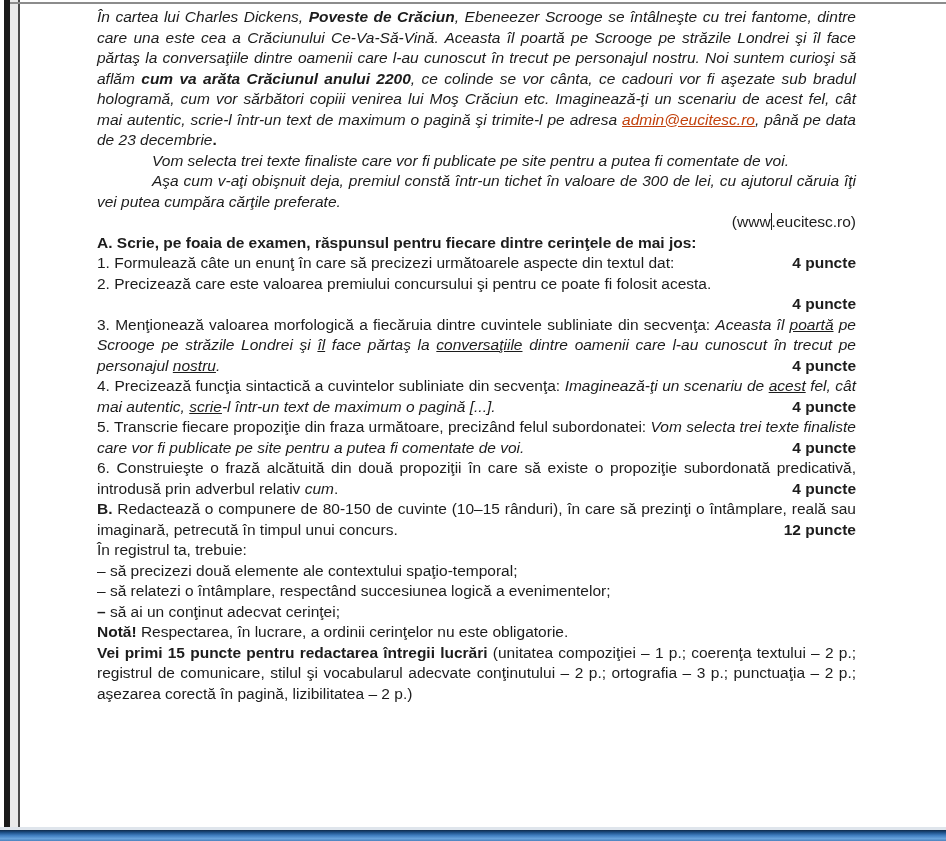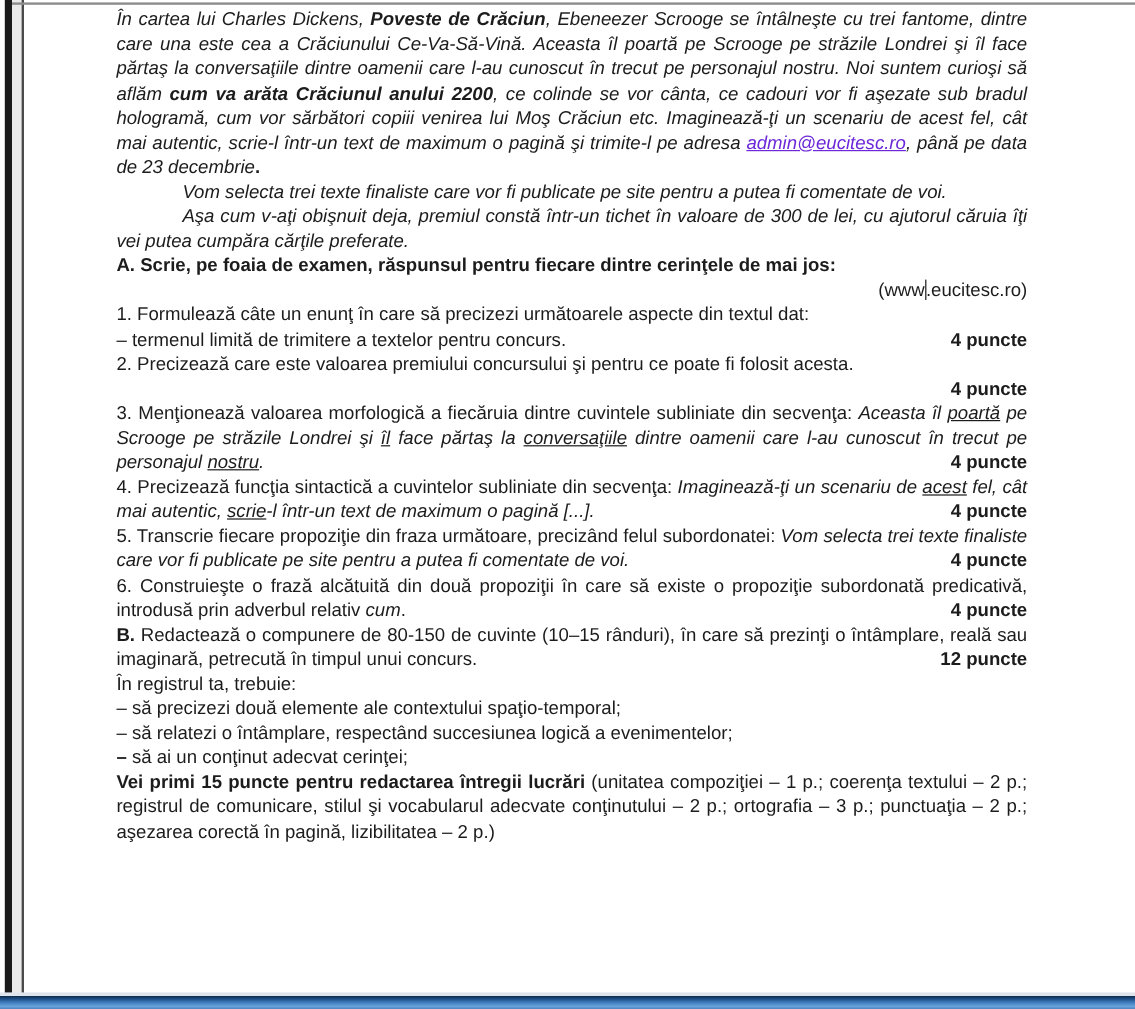--- a/index.html
+++ b/index.html
@@ -23,21 +23,21 @@
     position:absolute; left:97px; top:7px; width:759px;
     font-size:15.5px; line-height:20.5px; color:#1c1c1c;
   }
   p.line { margin:0; position:relative; }
   .al-justify { text-align:justify; }
   .al-right   { text-align:right; }
   .indent     { text-indent:55px; }
   .b { font-weight:bold; }
   .i { font-style:italic; }
   .u { text-decoration:underline; }
-  a.link { color:#6d28d9; cursor:pointer; }
+  a.link { color:#c2410c; cursor:pointer; }
   .points { position:absolute; right:0; bottom:0; font-weight:bold; white-space:nowrap; }
   .gap-sm { margin-top:12px; }
   .gap-md { margin-top:13px; }
   .gap-lg { margin-top:40px; }
   .caret {
     display:inline-block; width:0; height:17px;
     border-left:1.5px solid #1a1a1a; vertical-align:-3px;
   }
 </style>
 </head>
@@ -47,29 +47,30 @@
 <div class="edge-gutter"></div>
 <div class="page-border"></div>
 <div class="top-line"></div>
 <div class="pre-bar-line"></div>
 <div class="taskbar"></div>
 
 <div class="content">
     <p class="line al-justify"><span class="seg i">În cartea lui Charles Dickens, </span><span class="seg b i">Poveste de Crăciun</span><span class="seg i">, Ebeneezer Scrooge se întâlneşte cu trei fantome, dintre care una este cea a Crăciunului Ce-Va-Să-Vină. Aceasta îl poartă pe Scrooge pe străzile Londrei şi îl face părtaş la conversaţiile dintre oamenii care l-au cunoscut în trecut pe personajul nostru. Noi suntem curioşi să aflăm </span><span class="seg b i">cum va arăta Crăciunul anului 2200</span><span class="seg i">, ce colinde se vor cânta, ce cadouri vor fi aşezate sub bradul hologramă, cum vor sărbători copiii venirea lui Moş Crăciun etc. Imaginează-ţi un scenariu de acest fel, cât mai autentic, scrie-l într-un text de maximum o pagină şi trimite-l pe adresa </span><a href="#" class="seg i link">admin@eucitesc.ro</a><span class="seg i">, până pe data de 23 decembrie</span><span class="seg b">.</span></p>
     <p class="line indent"><span class="seg i">Vom selecta trei texte finaliste care vor fi publicate pe site pentru a putea fi comentate de voi.</span></p>
     <p class="line al-justify indent"><span class="seg i">Aşa cum v-aţi obişnuit deja, premiul constă într-un tichet în valoare de 300 de lei, cu ajutorul căruia îţi vei putea cumpăra cărţile preferate.</span></p>
+    <p class="line al-right"><span class="seg">(www</span><span class="caret"></span><span class="seg">.eucitesc.ro)</span></p>
     <p class="line gap-sm"><span class="seg b">A. Scrie, pe foaia de examen, răspunsul pentru fiecare dintre cerinţele de mai jos:</span></p>
-    <p class="line al-right"><span class="seg">(www</span><span class="caret"></span><span class="seg">.eucitesc.ro)</span></p>
     <p class="line"><span class="seg">1. Formulează câte un enunţ în care să precizezi următoarele aspecte din textul dat:</span></p>
-    <p class="line"><span class="seg">– termenul limită de trimitere a textelor pentru concurs.</span><span class="points">4 puncte</span></p>
+    <p class="line"><span class="points">4 puncte</span></p>
     <p class="line al-justify"><span class="seg">2. Precizează care este valoarea premiului concursului şi pentru ce poate fi folosit acesta.</span></p>
     <p class="line al-right"><span class="seg b">4 puncte</span></p>
     <p class="line al-justify"><span class="seg">3. Menţionează valoarea morfologică a fiecăruia dintre cuvintele subliniate din secvenţa: </span><span class="seg i">Aceasta îl </span><span class="seg i u">poartă</span><span class="seg i"> pe Scrooge pe străzile Londrei şi </span><span class="seg i u">îl</span><span class="seg i"> face părtaş la </span><span class="seg i u">conversaţiile</span><span class="seg i"> dintre oamenii care l-au cunoscut în trecut pe personajul </span><span class="seg i u">nostru</span><span class="seg i">.</span><span class="points">4 puncte</span></p>
     <p class="line al-justify"><span class="seg">4. Precizează funcţia sintactică a cuvintelor subliniate din secvenţa: </span><span class="seg i">Imaginează-ţi un scenariu de </span><span class="seg i u">acest</span><span class="seg i"> fel, cât mai autentic, </span><span class="seg i u">scrie</span><span class="seg i">-l într-un text de maximum o pagină [...].</span><span class="points">4 puncte</span></p>
     <p class="line al-justify"><span class="seg">5. Transcrie fiecare propoziţie din fraza următoare, precizând felul subordonatei: </span><span class="seg i">Vom selecta trei texte finaliste care vor fi publicate pe site pentru a putea fi comentate de voi.</span><span class="points">4 puncte</span></p>
     <p class="line al-justify"><span class="seg">6. Construieşte o frază alcătuită din două propoziţii în care să existe o propoziţie subordonată predicativă, introdusă prin adverbul relativ </span><span class="seg i">cum</span><span class="seg">.</span><span class="points">4 puncte</span></p>
     <p class="line al-justify gap-md"><span class="seg b">B.</span><span class="seg"> Redactează o compunere de 80-150 de cuvinte (10–15 rânduri), în care să prezinţi o întâmplare, reală sau imaginară, petrecută în timpul unui concurs.</span><span class="points">12 puncte</span></p>
     <p class="line"><span class="seg">În registrul ta, trebuie:</span></p>
     <p class="line"><span class="seg">– să precizezi două elemente ale contextului spaţio-temporal;</span></p>
     <p class="line"><span class="seg">– să relatezi o întâmplare, respectând succesiunea logică a evenimentelor;</span></p>
     <p class="line"><span class="seg b">–</span><span class="seg"> să ai un conţinut adecvat cerinţei;</span></p>
+    <p class="line gap-lg"><span class="seg b">Notă!</span><span class="seg"> Respectarea, în lucrare, a ordinii cerinţelor nu este obligatorie.</span></p>
     <p class="line al-justify"><span class="seg b">Vei primi 15 puncte pentru redactarea întregii lucrări</span><span class="seg"> (unitatea compoziţiei – 1 p.; coerenţa textului – 2 p.; registrul de comunicare, stilul şi vocabularul adecvate conţinutului – 2 p.; ortografia – 3 p.; punctuaţia – 2 p.; aşezarea corectă în pagină, lizibilitatea – 2 p.)</span></p>
   </div>
 
 </body></html>

